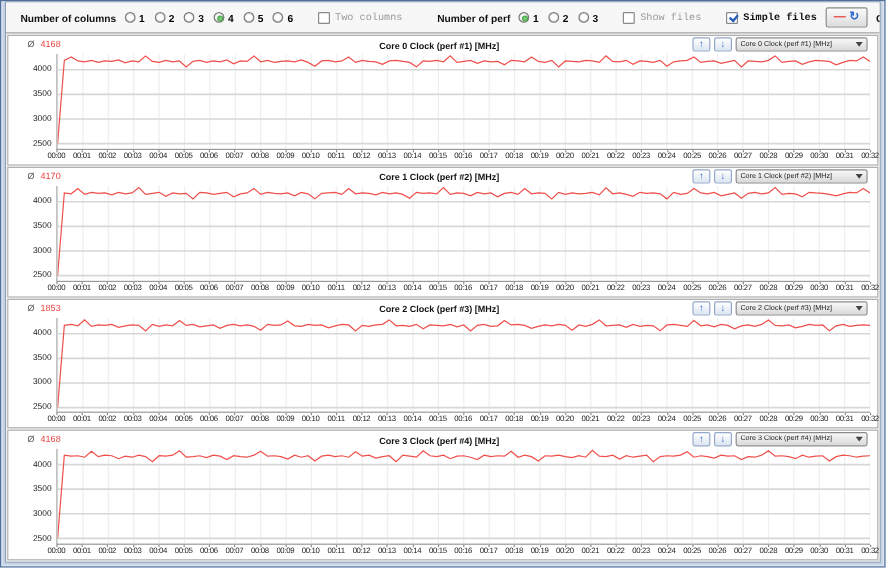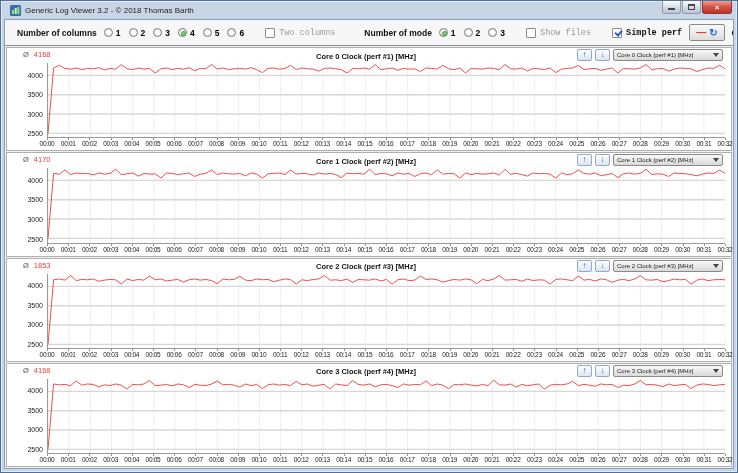--- a/index.html
+++ b/index.html
@@ -66,40 +66,20 @@
   .plot svg{position:absolute;left:0;top:0;width:100%;height:100%;display:block;}
   .xrow{flex:0 0 auto;height:11px;margin-left:40px;position:relative;font-size:6.5px;color:#222;}
   .xlab{position:absolute;top:2px;transform:translateX(-50%);letter-spacing:-0.3px;white-space:nowrap;}
   .xtick{position:absolute;top:0;width:1px;height:2px;background:#8f8f8f;}
 </style>
 </head>
 <body>
 
 <div class="window">
 
-  <div class="titlebar">
-    <svg class="app-icon" viewBox="0 0 11 11">
-      <rect x="0" y="0" width="11" height="11" rx="1.5" fill="#2f6fb4"></rect>
-      <rect x="2" y="5" width="2" height="4" fill="#9fe06a"></rect>
-      <rect x="4.7" y="3" width="2" height="6" fill="#d8f2b0"></rect>
-      <rect x="7.4" y="2" width="2" height="7" fill="#9fe06a"></rect>
-    </svg>
-    <span class="title-text">Generic Log Viewer 3.2 - © 2018 Thomas Barth</span>
-    <span class="winbtns">
-      <span class="winbtn">
-          <span class="minbar"></span>
-        </span>
-      <span class="winbtn">
-          <span class="maxbox"></span>
-        </span>
-      <span class="winbtn close">
-          <span>×</span>
-        </span>
-    </span>
-  </div>
 
   <div class="content">
 
     <div class="toolbar">
       <span class="blabel">Number of columns</span>
       <span class="radio-group">
           <span class="radio-item">
             <span class="radio"></span>
             <span class="radio-label">1</span>
           </span>
@@ -121,42 +101,42 @@
           </span>
           <span class="radio-item">
             <span class="radio"></span>
             <span class="radio-label">6</span>
           </span>
         </span>
       <span class="chk-item gap-lg">
         <span class="chk"></span>
         <span class="graylabel">Two columns</span>
       </span>
-      <span class="blabel" style="margin-left:22px;">Number of mode</span>
+      <span class="blabel" style="margin-left:22px;">Number of perf</span>
       <span class="radio-group">
           <span class="radio-item">
             <span class="radio checked"></span>
             <span class="radio-label">1</span>
           </span>
           <span class="radio-item">
             <span class="radio"></span>
             <span class="radio-label">2</span>
           </span>
           <span class="radio-item">
             <span class="radio"></span>
             <span class="radio-label">3</span>
           </span>
         </span>
       <span class="chk-item gap-lg">
         <span class="chk"></span>
         <span class="graylabel">Show files</span>
       </span>
       <span class="chk-item gap-lg">
         <span class="chk checked"></span>
-        <span class="blabel">Simple perf</span>
+        <span class="blabel">Simple files</span>
       </span>
       <span class="tbbtn">
         <span class="dash-ico">—</span>
         <span class="refresh-ico">↻</span>
       </span>
       <span class="blabel sp-auto">Change all</span>
 
     </div>
 
     <div class="charts">

